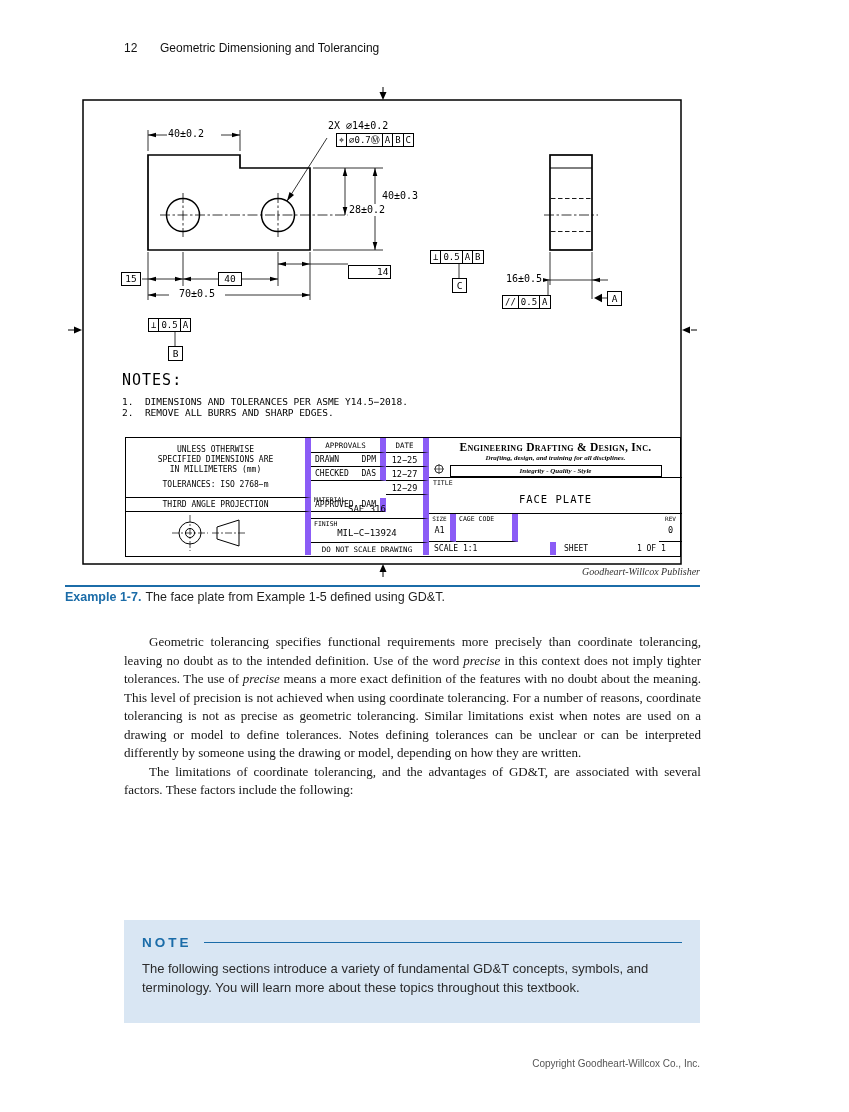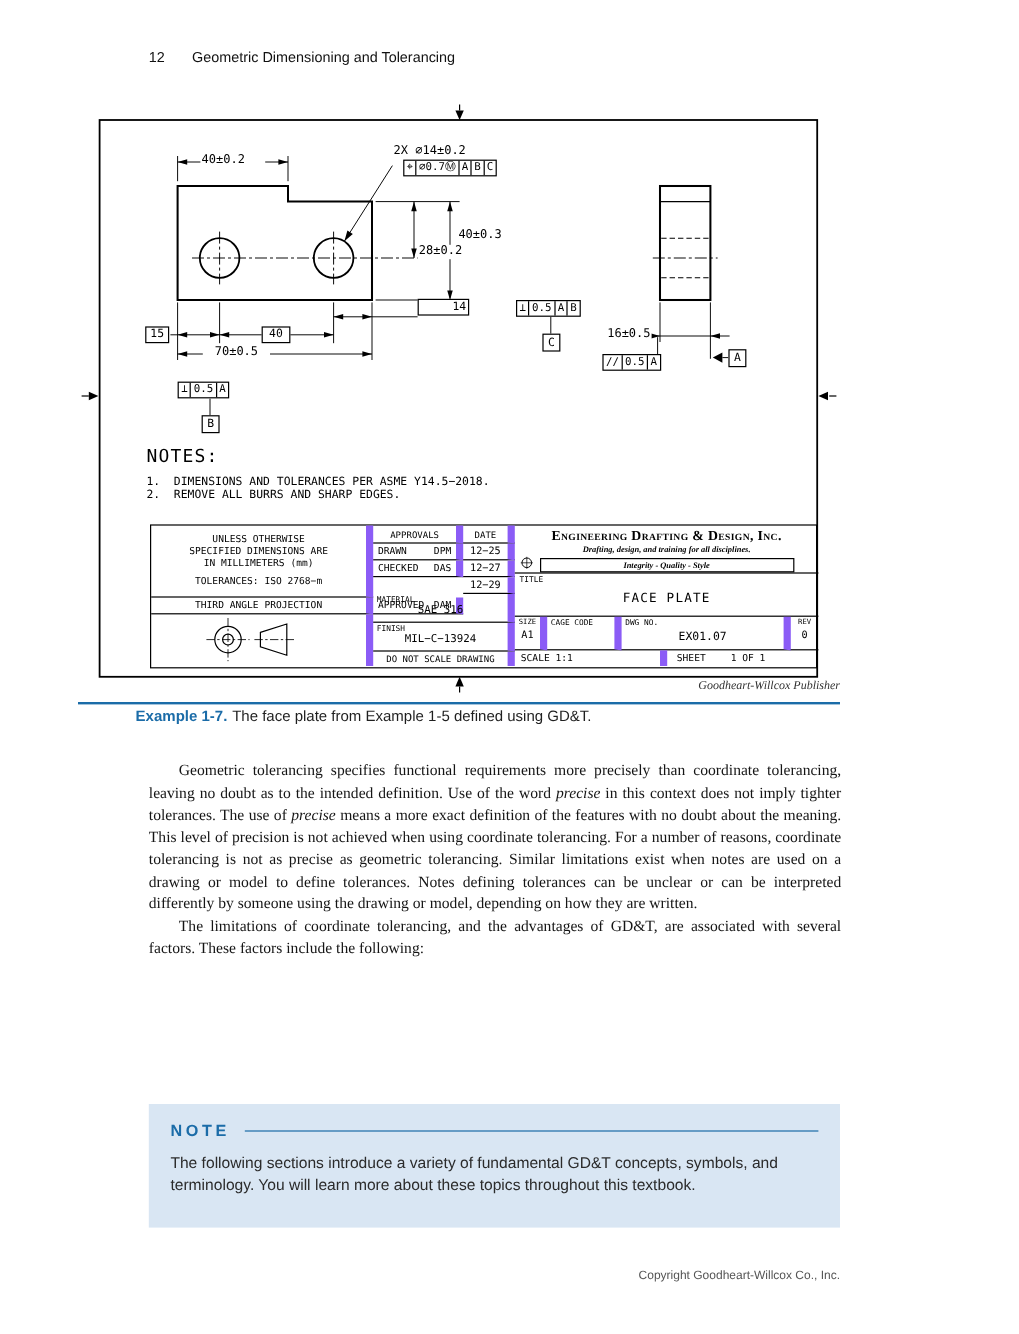--- a/index.html
+++ b/index.html
@@ -53,21 +53,21 @@
   .rowflex { display:flex; justify-content:space-between; align-items:center; padding:0 4px; font-size:8px; }
   .cellcenter { display:flex; align-items:center; justify-content:center; }
   .company-name { font:bold 11.5px/14px "Liberation Serif", serif; font-variant:small-caps; letter-spacing:0.3px; margin-top:2px; }
   .tagline { font:italic bold 7px/9px "Liberation Serif", serif; }
   .motto-box { margin:2px auto 0; width:212px; border:1px solid #000; font:italic bold 7px/10px "Liberation Serif", serif; text-align:center; }
 
   
   .publisher { left:380px; top:566px; width:320px; text-align:right; font:italic 10px "Liberation Serif", serif; color:#333; }
   .cap-rule { left:65px; top:585px; width:635px; height:1.5px; background:var(--accent); }
   .caption { left:65px; top:590px; width:635px; font-size:12.5px; color:#1f1f1f; }
-  .caption .cl { color:var(--accent); font-weight:bold; margin-right:4px;margin-left:48px; }
+  .caption .cl { color:var(--accent); font-weight:bold; margin-right:4px; }
 
   
   .bodytext { left:124px; top:633px; width:577px; font:13px/18.5px "Liberation Serif", serif; color:#151515; text-align:justify; }
   .bodytext p.indent { text-indent:25px; }
   .bullets { list-style:none; margin:7px 0 0 14px; text-align:left; }
   .bullets li { position:relative; padding-left:13px; line-height:22px; }
   .bullets li::before { content:"•"; position:absolute; left:0; color:var(--accent); }
 
   
   .notebox { left:124px; top:920px; width:576px; height:103px; background:var(--note-bg); padding:15px 18px 0 18px; }
@@ -181,21 +181,21 @@
     </g>
   </svg>
 
   <span class="dlabel" style="left:102px;top:43px;width:54px;">40±0.2</span>
   <span class="dlabel" style="left:262px;top:35px;">2X ∅14±0.2</span>
   <span class="dlabel" style="left:316px;top:105px;">40±0.3</span>
   <span class="dlabel" style="left:283px;top:119px;">28±0.2</span>
   <span class="dlabel" style="left:104px;top:203px;width:56px;text-align:center;">70±0.5</span>
   <span class="dlabel" style="left:440px;top:188px;">16±0.5</span>
 
-  <span class="bbox" style="left:283px;top:164px;min-width:22px;padding-left:28px;">14</span>
+  <span class="bbox" style="left:283px;top:180px;min-width:22px;padding-left:28px;">14</span>
   <span class="bbox" style="left:56px;top:187px;min-width:20px;">15</span>
   <span class="bbox" style="left:153px;top:187px;min-width:24px;">40</span>
 
   <span class="fcf" style="left:271px;top:48px;">
     <span>⌖</span>
     <span>∅0.7Ⓜ</span>
     <span>A</span>
     <span>B</span>
     <span>C</span>
   </span>
@@ -275,32 +275,28 @@
       <div class="lblsm" style="padding:1px 0 0 4px;">TITLE</div>
       <div style="text-align:center;margin-top:6px;font-size:10.5px;letter-spacing:1px;">FACE PLATE</div>
     </div>
     <div class="tc br bb" style="left:303px;top:76px;width:27px;height:28px;text-align:center;">
       <div style="font-size:6px;line-height:8px;padding-top:1px;">SIZE</div>
       <div style="font-size:8.5px;margin-top:2px;">A1</div>
     </div>
     <div class="tc br bb" style="left:330px;top:76px;width:62px;height:28px;">
       <div class="lblsm" style="padding:1px 0 0 3px;">CAGE CODE</div>
     </div>
-    <div class="tc br bb" style="left:392px;top:76px;width:141px;height:28px;">
-      <div class="lblsm" style="padding:1px 0 0 3px;">DWG NO.</div>
-      <div style="text-align:center;font-size:9.5px;margin-top:2px;">EX01.07</div>
-    </div>
     <div class="tc bb" style="left:533px;top:76px;width:23px;height:28px;text-align:center;">
       <div style="font-size:6px;line-height:8px;padding-top:1px;">REV</div>
       <div style="font-size:8.5px;margin-top:2px;">0</div>
     </div>
     <div class="tc br" style="left:303px;top:104px;width:127px;height:13px;font-size:8px;line-height:13px;padding-left:5px;">SCALE 1:1</div>
     <div class="tc" style="left:430px;top:104px;width:126px;height:13px;font-size:8px;line-height:13px;">
       <span style="padding-left:8px;">SHEET</span>
-      <span style="margin-left:16px;">1 OF 1</span>
+      <span style="margin-left:44px;">1 OF 1</span>
     </div>
   </div>
 </div>
 
 <div class="abs publisher">Goodheart-Willcox Publisher</div>
 <div class="abs cap-rule"></div>
 <div class="abs caption">
   <span class="cl">Example 1-7.</span><span>The face plate from Example 1-5 defined using GD&amp;T.</span>
 </div>
 

